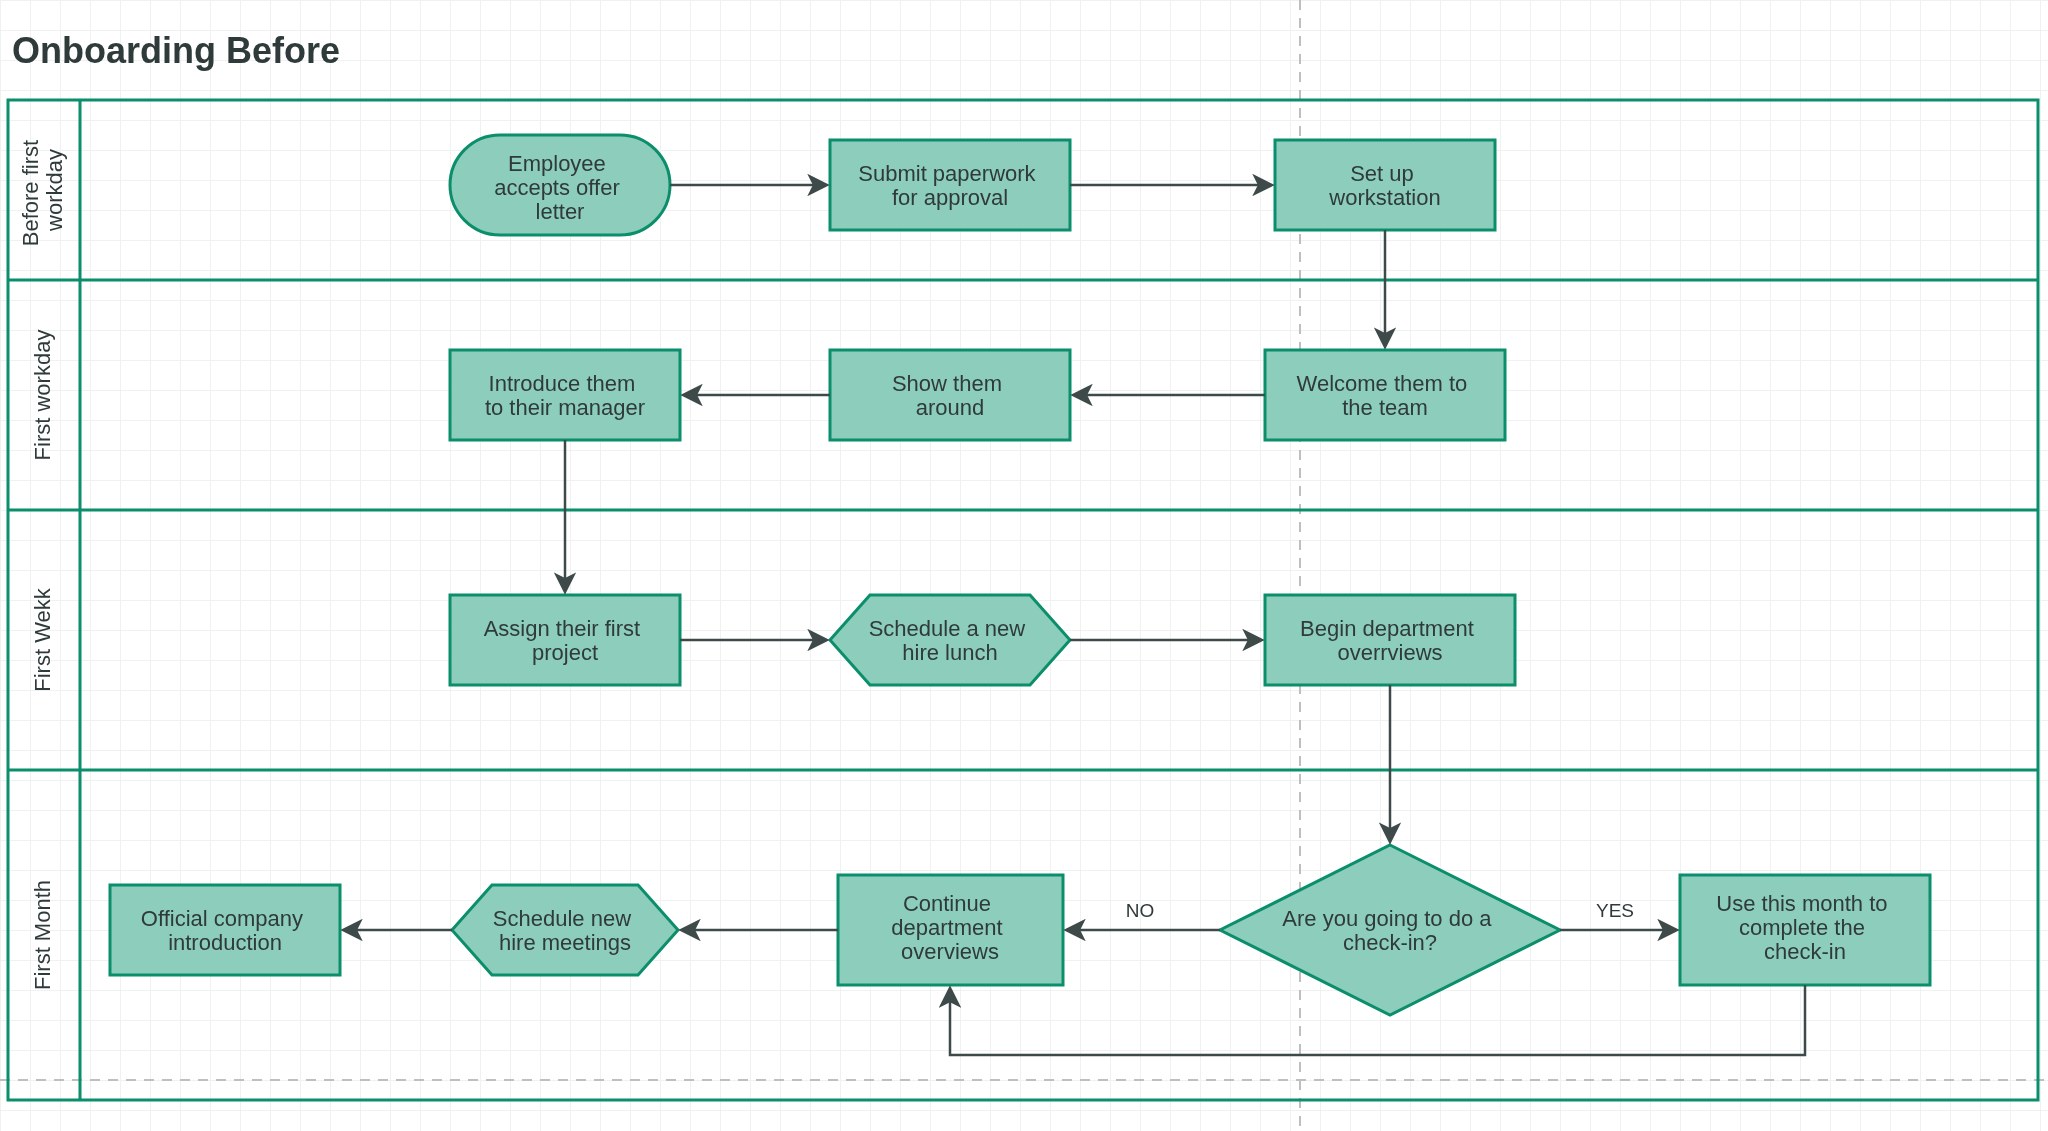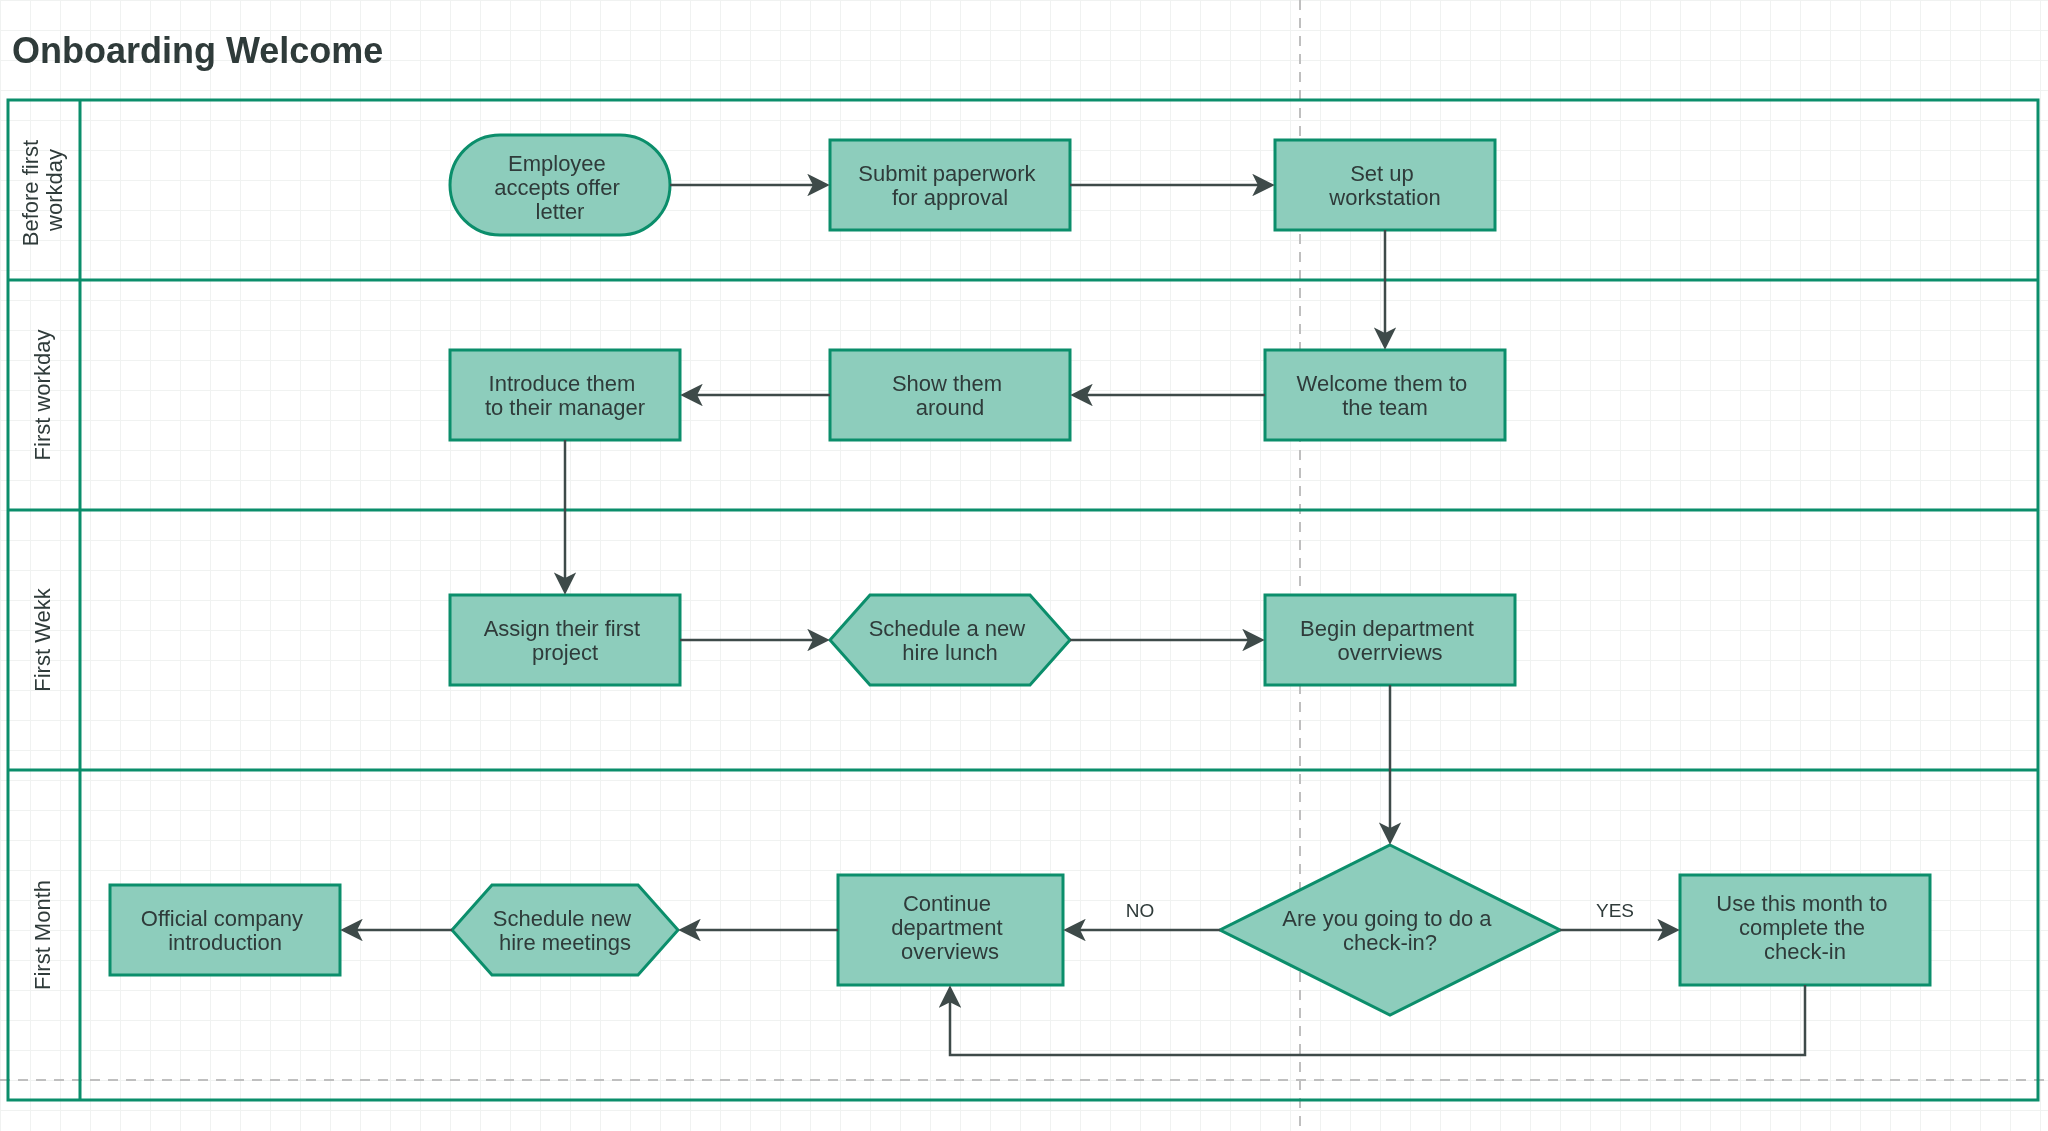--- a/index.html
+++ b/index.html
@@ -87,21 +87,21 @@
     stroke-dasharray: 10 8;
     fill: none;
   }
 </style>
 </head>
 <body>
 
 <div id="canvas-wrap">
   <div class="grid"></div>
 
-  <div class="title">Onboarding Welcome</div>
+  <div class="title">Onboarding Before</div>
 
   <svg class="diagram" width="2048" height="1131" viewBox="0 0 2048 1131">
     <defs>
       <marker id="ah" viewBox="0 0 12 12" refX="10" refY="6" markerWidth="9" markerHeight="9" orient="auto-start-reverse">
         <path d="M0,0 L12,6 L0,12 L3,6 z" class="arrowhead"></path>
       </marker>
     </defs>
 
     <line class="page-break" x1="1300" y1="0" x2="1300" y2="1131"></line>
     <line class="page-break" x1="0" y1="1080" x2="2048" y2="1080"></line>

